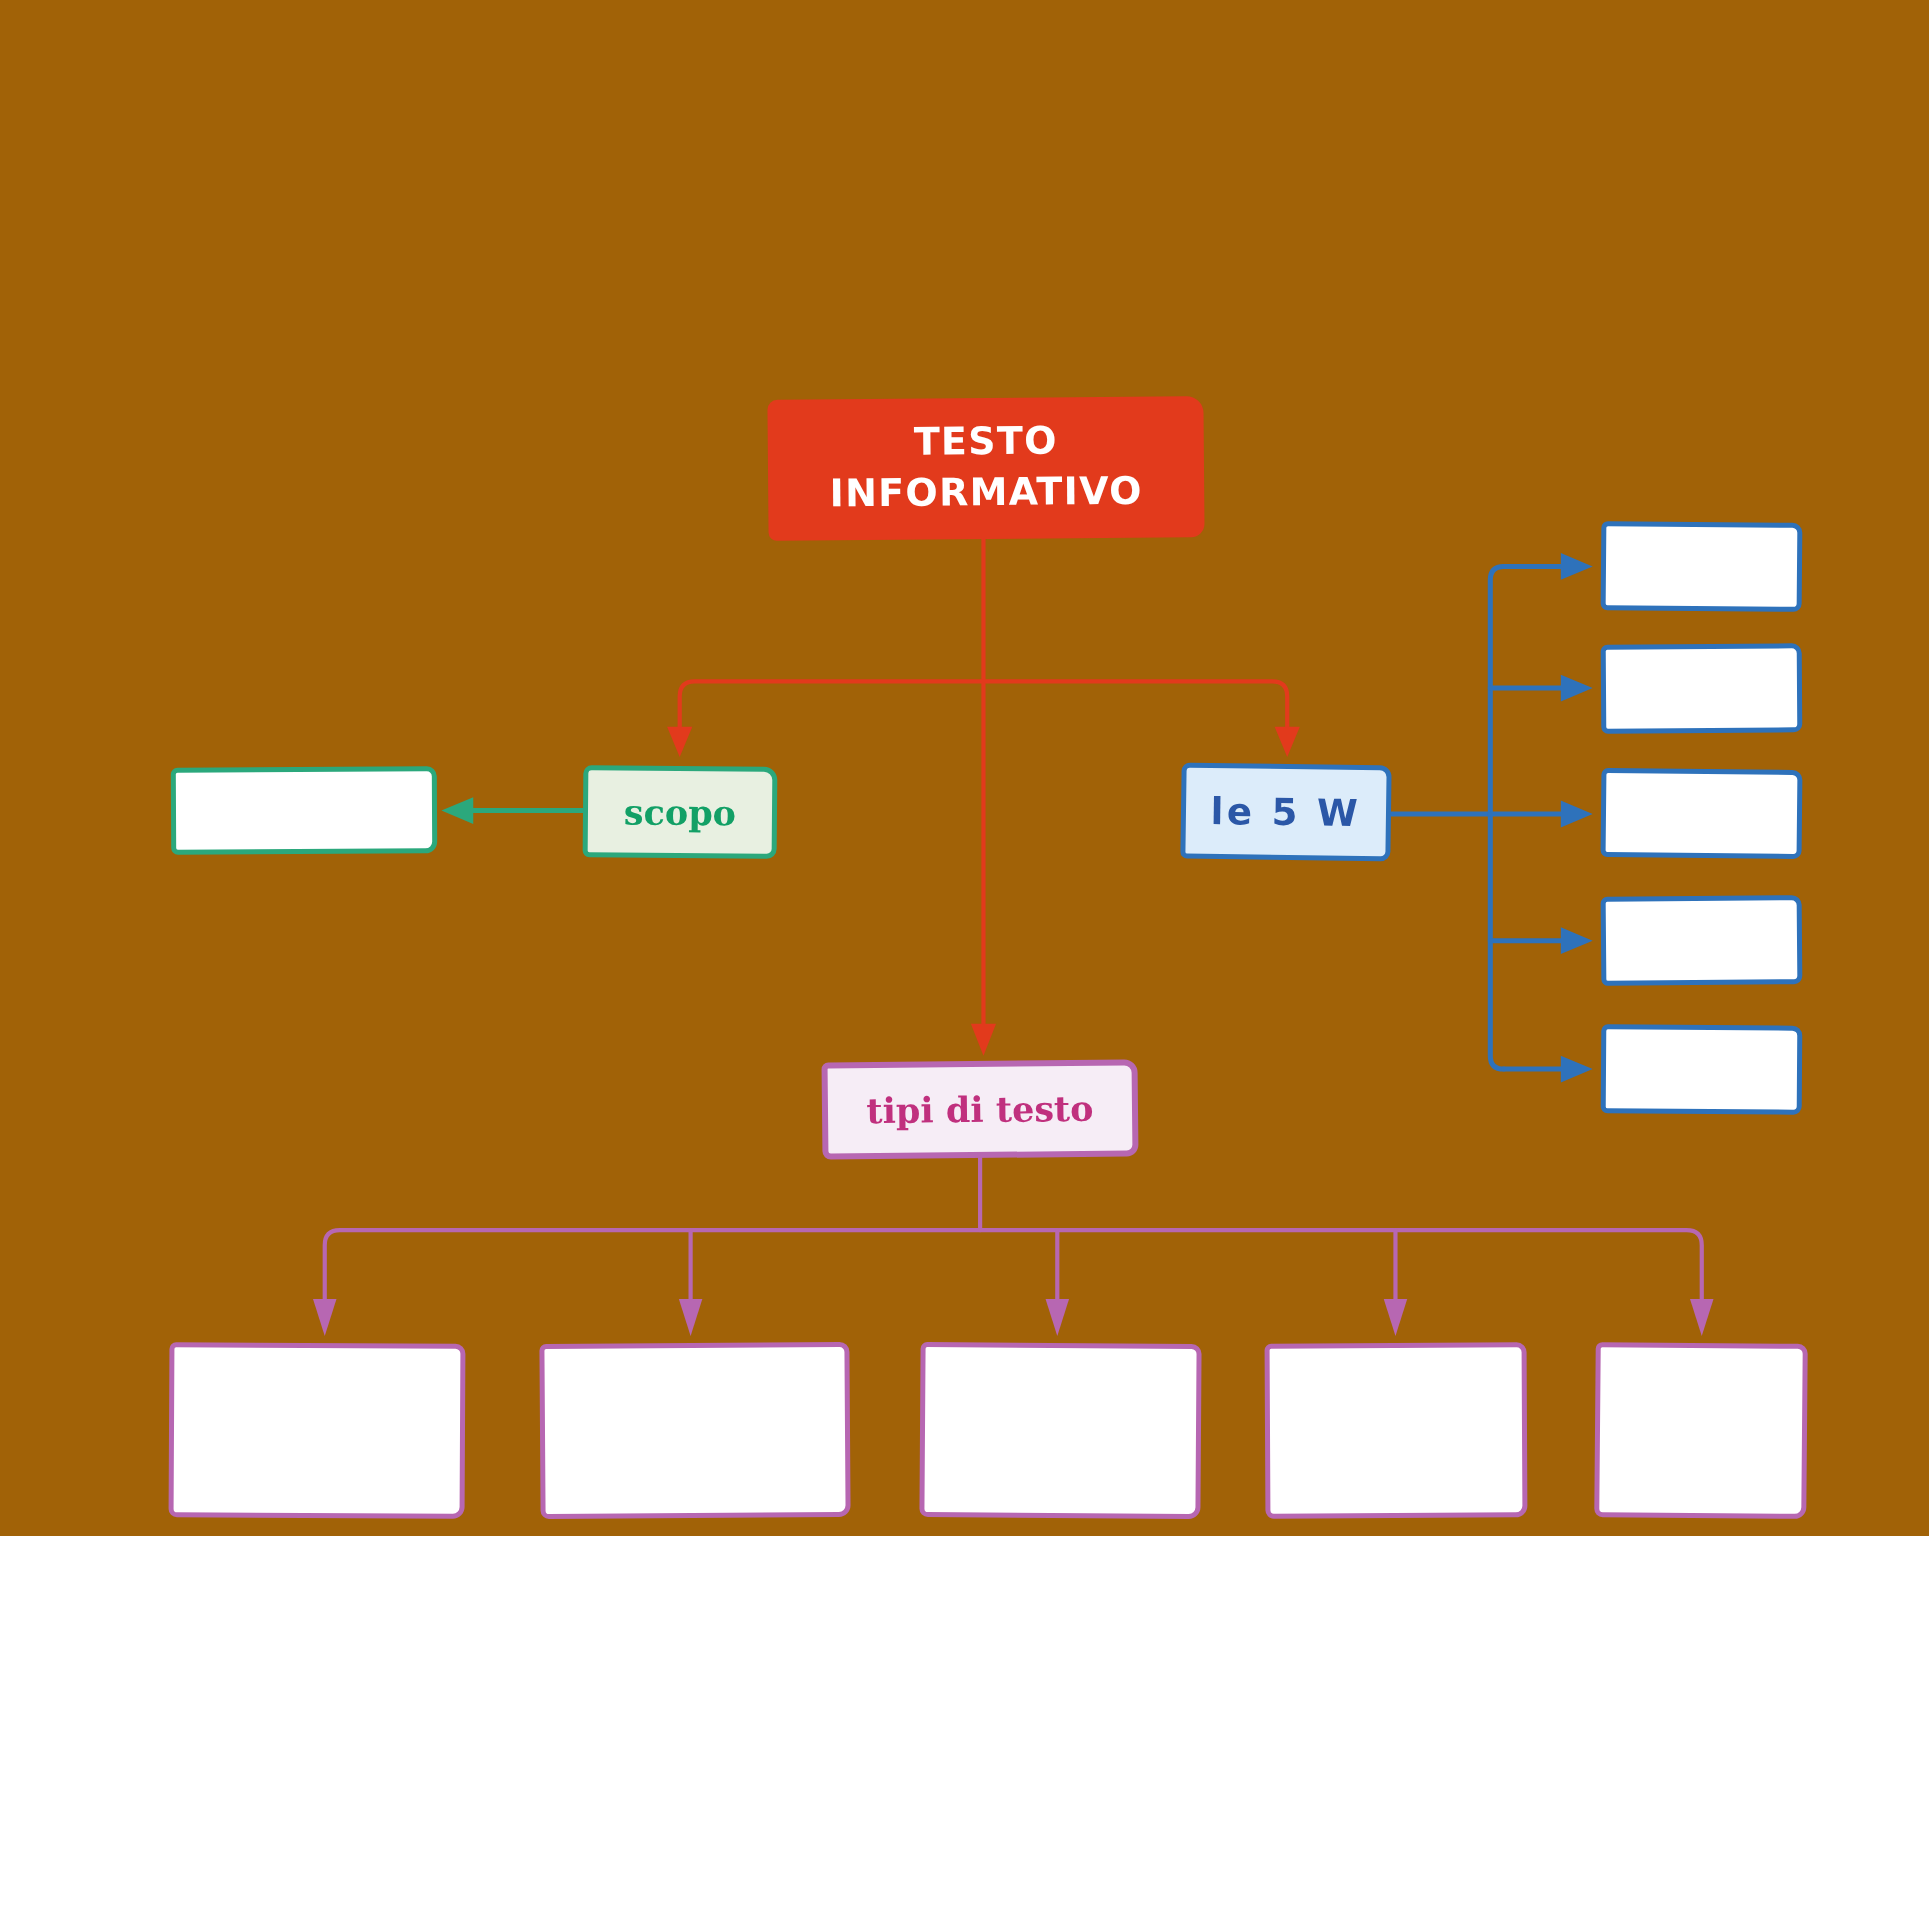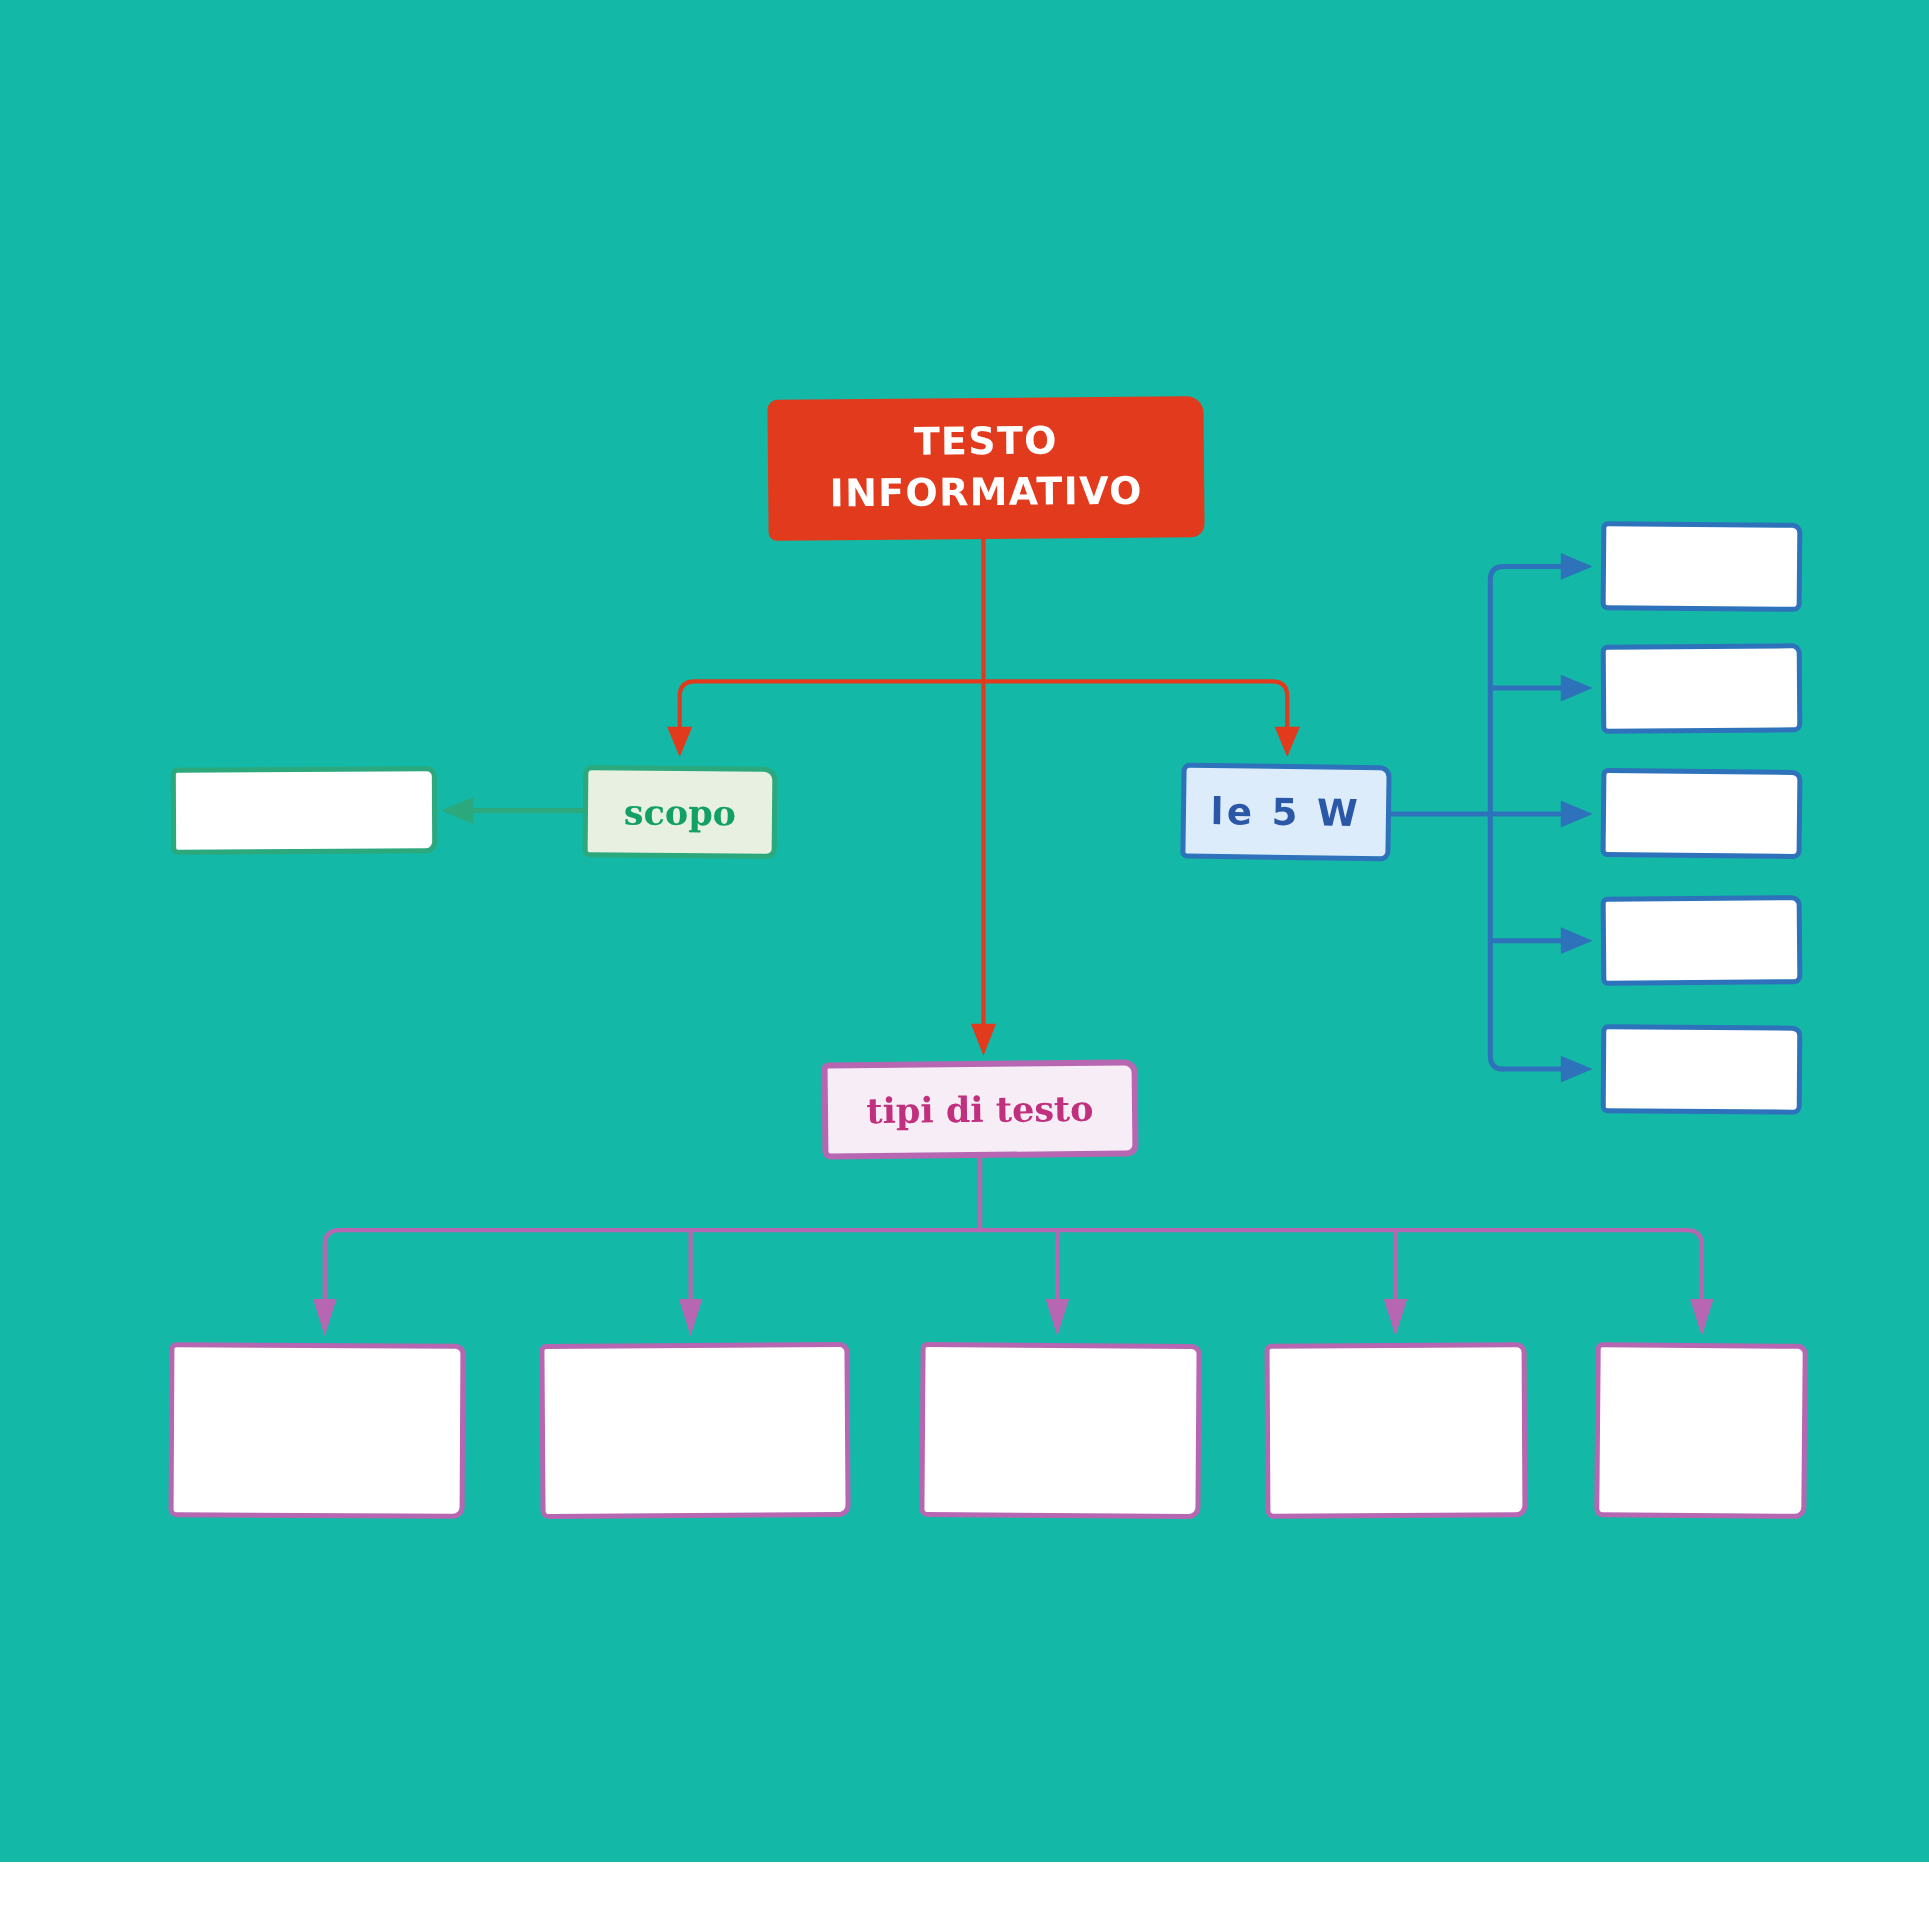--- a/index.html
+++ b/index.html
@@ -6,22 +6,22 @@
     margin: 0;
     padding: 0;
     width: 1930px;
     height: 1930px;
     background: #ffffff;
     font-family: "DejaVu Sans", sans-serif;
   }
   .canvas {
     position: relative;
     width: 1930px;
-    height: 1862px;
-    background: #14b8a6;
+    height: 1536px;
+    background: #a16207;
     overflow: hidden;
   }
   svg.connectors {
     position: absolute;
     left: 0; top: 0;
     width: 1930px;
     height: 1930px;
   }
   .node {
     position: absolute;

